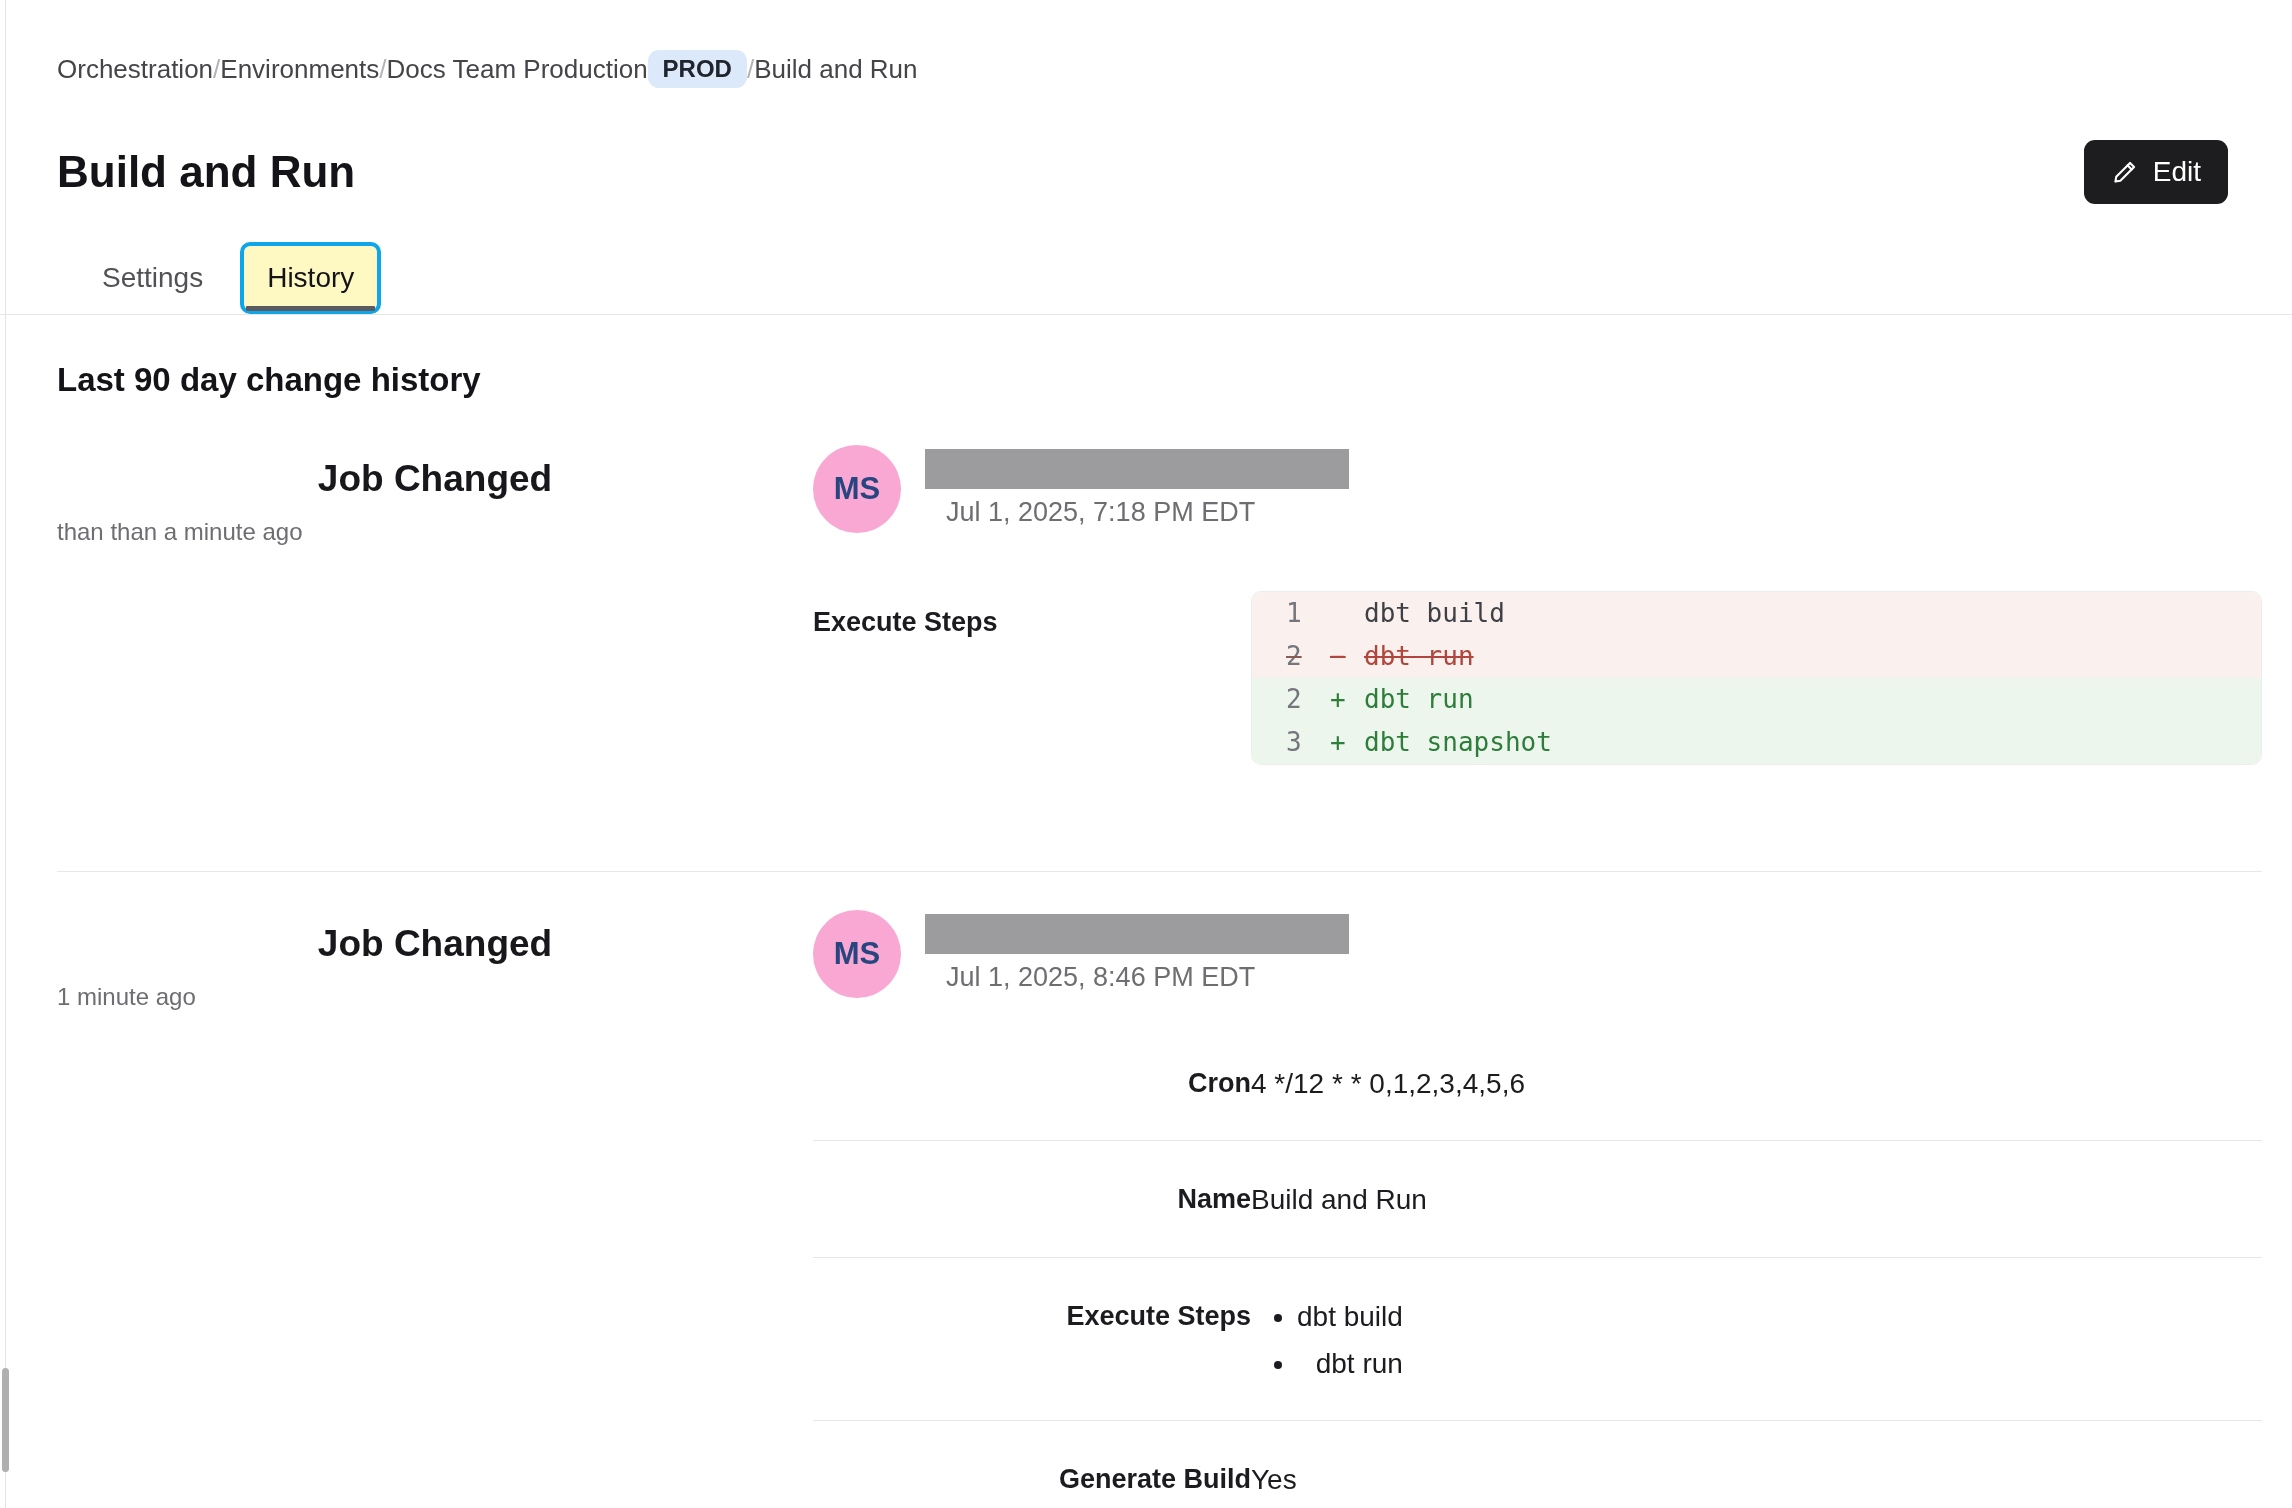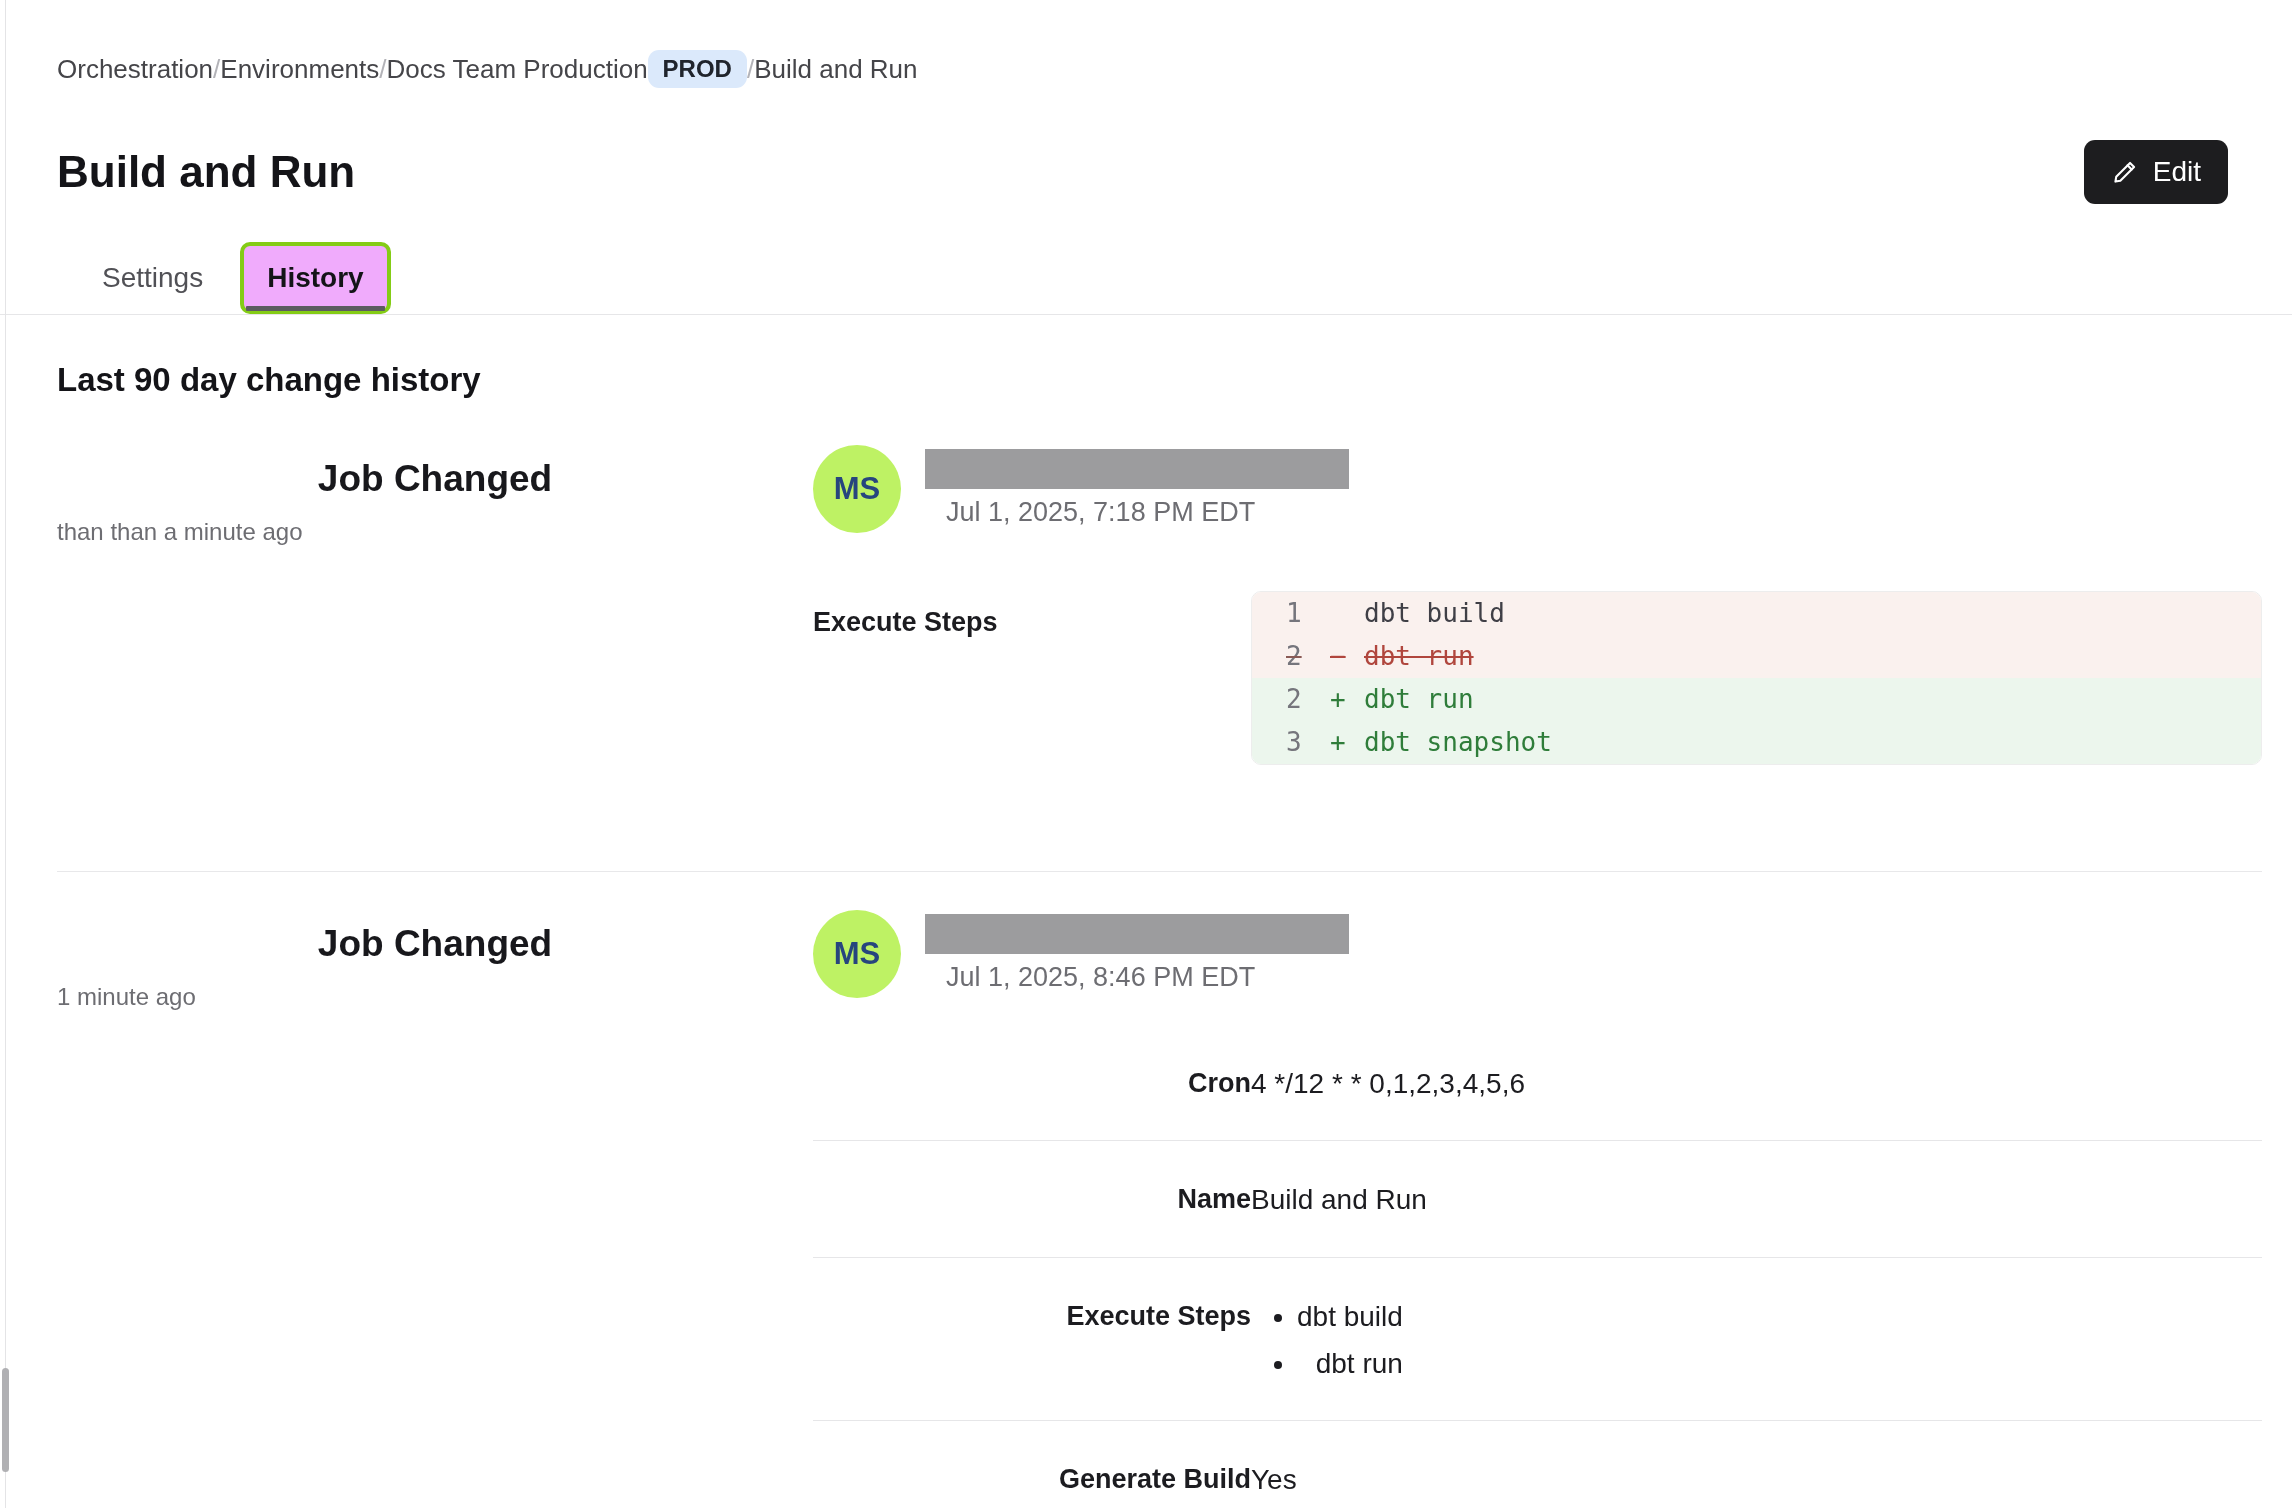--- a/index.html
+++ b/index.html
@@ -53,23 +53,23 @@
 
   
   .tabs-row { margin-top: 38px; padding-left: 18px; display: flex; align-items: flex-end; gap: 10px; }
   .tab {
     font-size: 28px; padding: 16px 23px; border-radius: 10px;
     color: #515156; cursor: pointer; line-height: 1.15;
     border: 4px solid transparent;
     position: relative;
   }
   .tab.active {
-    color: #141418; font-weight: 700;
-    border: 4px solid #84cc16;
-    background: #f0abfc;
+    color: #141418; font-weight: 400;
+    border: 4px solid #0ea5e9;
+    background: #fef9c3;
   }
   .tab.active::after {
     content: ""; position: absolute; left: 2px; right: 2px; bottom: -1px;
     height: 5px; background: #5c5c60; border-radius: 1px;
   }
   .tabs-divider { height: 1px; background: #e6e6e8; margin: 0 -30px 0 -52px; }
 
   
   .section-title { margin-top: 46px; font-size: 33px; font-weight: 700; color: #141418; }
 
@@ -77,21 +77,21 @@
   .entry-1 { margin-top: 46px; }
   .entry-2 { margin-top: 38px; }
   .entry-left { width: 756px; flex: none; padding-top: 12px; }
   .event-title { font-size: 37px; font-weight: 700; color: #18181c; line-height: 1.2; text-align: center; }
   .event-reltime { margin-top: 16px; font-size: 24px; color: #6d6d72; }
   .entry-right { flex: 1; min-width: 0; }
 
   .user-row { display: flex; align-items: flex-start; }
   .avatar {
     width: 88px; height: 88px; border-radius: 50%;
-    background: #bef264; color: #27457e;
+    background: #f9a8d4; color: #27457e;
     font-size: 31px; font-weight: 700;
     display: flex; align-items: center; justify-content: center;
     flex: none;
   }
   .user-meta { margin-left: 24px; padding-top: 4px; }
   .redacted-bar { width: 424px; height: 40px; background: #9c9c9e; }
   .timestamp { margin-top: 8px; padding-left: 21px; font-size: 27px; color: #6d6d72; }
 
   
   .change-row { margin-top: 58px; display: flex; align-items: flex-start; }

